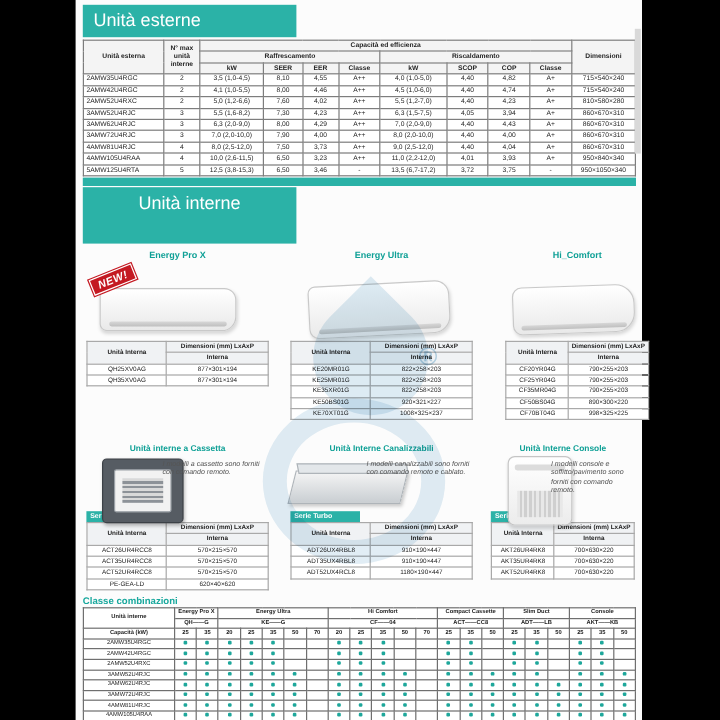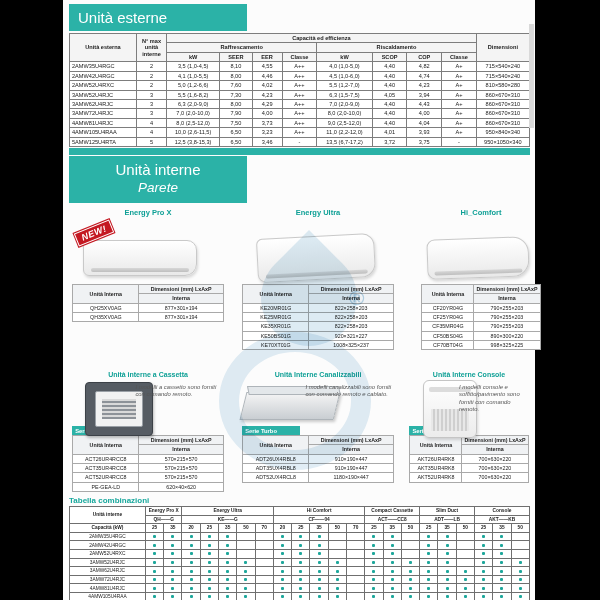--- a/index.html
+++ b/index.html
@@ -248,21 +248,20 @@
               <td class="">-</td>
               <td class="">950×1050×340</td>
             </tr>
           </tbody>
       </table>
       <div class="ext-bar"></div>
     </div>
 
     <div class="parete-badge">
       <div class="pb1">Unità interne</div>
-      <div class="pb2">Parete</div>
     </div>
 
     <div id="parete-row">
         <div class="abs" style="left:6px;top:208px;width:158px;">
           <div class="p-title">Energy Pro X</div>
           <div class="img-zone">
             <div class="unit img-wall-a"></div>
             <div class="new-badge">NEW!</div>
           </div>
           <table class="mini">
@@ -489,21 +488,21 @@
               </tr>
               <tr>
                 <td>AKT52UR4RK8</td>
                 <td>700×630×220</td>
               </tr>
             </tbody>
           </table>
         </div>
       </div>
 
-    <div class="combo-title">Tabella combinazioni</div>
+    <div class="combo-title">Classe combinazioni</div>
     <table class="combo-table" id="combo-table">
         <colgroup>
           <col style="width:16.5%">
           <col style="width:3.9761904761904763%">
           <col style="width:3.9761904761904763%">
           <col style="width:3.9761904761904763%">
           <col style="width:3.9761904761904763%">
           <col style="width:3.9761904761904763%">
           <col style="width:3.9761904761904763%">
           <col style="width:3.9761904761904763%">

